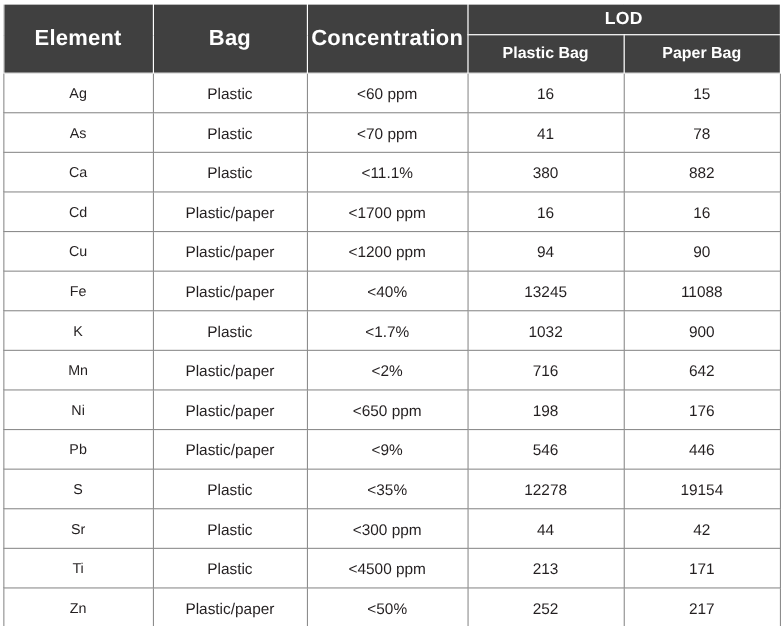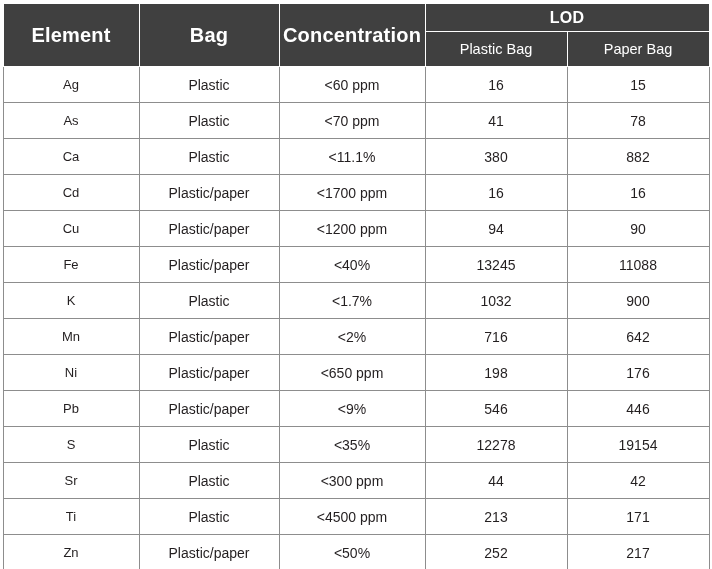--- a/index.html
+++ b/index.html
@@ -48,21 +48,21 @@
   }
   thead th.main-head {
     font-size: 20px;
     height: 62px;
     letter-spacing: 0.2px;
   }
   thead th.sub-head {
     font-size: 14.5px;
     height: 32px;
     line-height: 32px;
-    font-weight: normal;
+    font-weight: bold;
   }
   tbody td {
     border: 1px solid #8d8d8d;
     text-align: center;
     vertical-align: middle;
     height: 35px;
     font-size: 14px;
     color: #231f20;
     background: #ffffff;
     padding: 0 2px;

